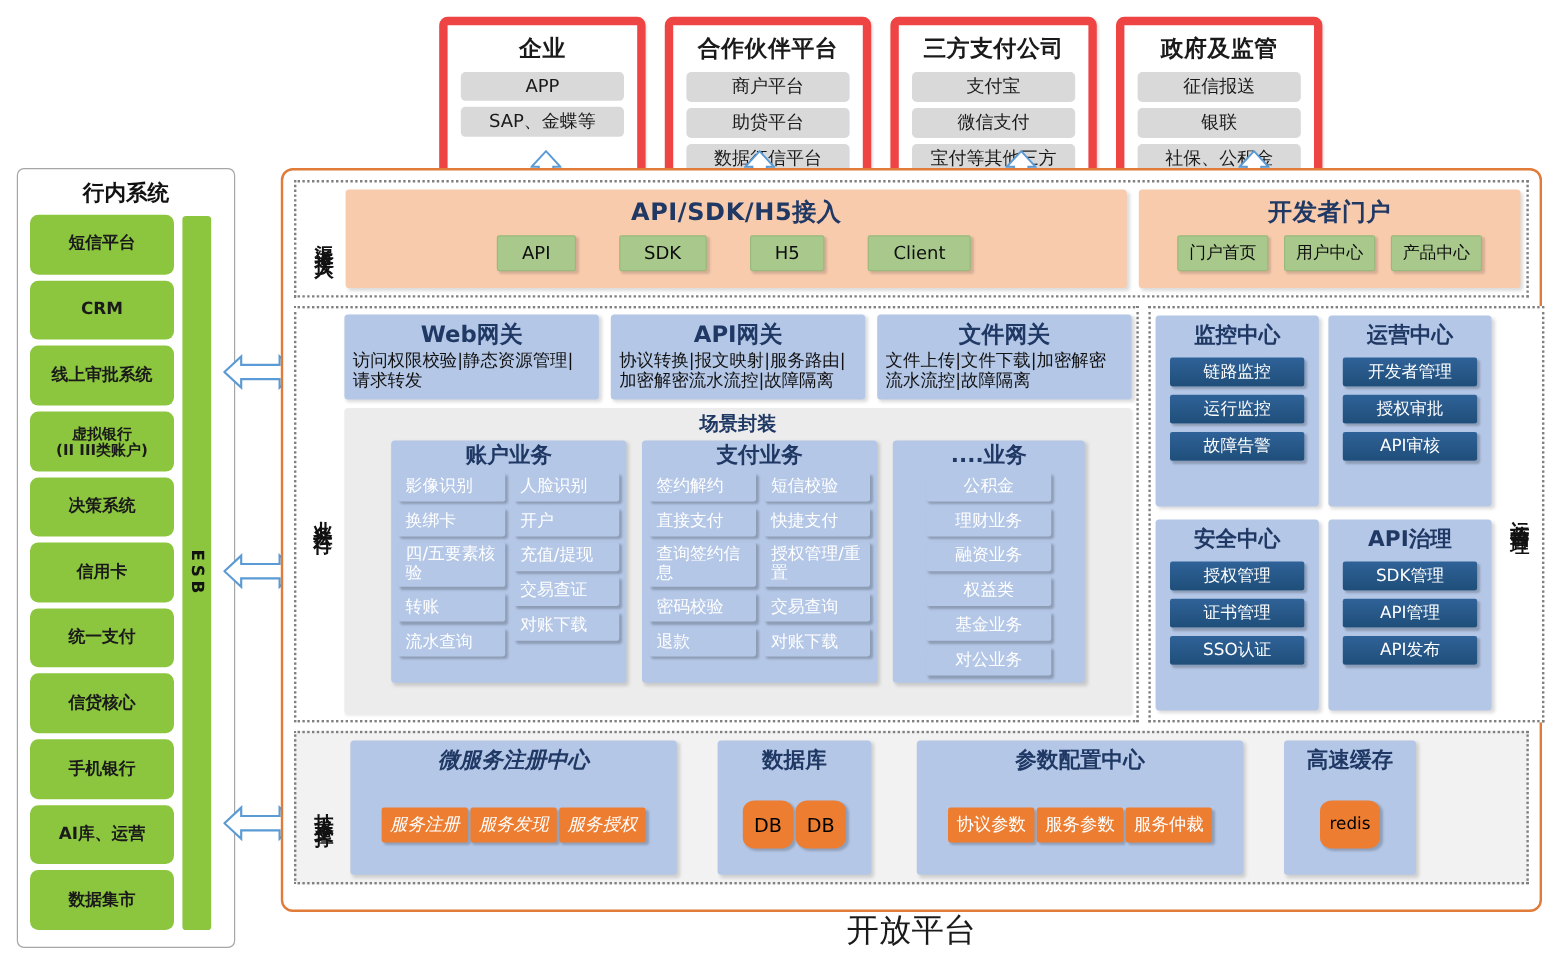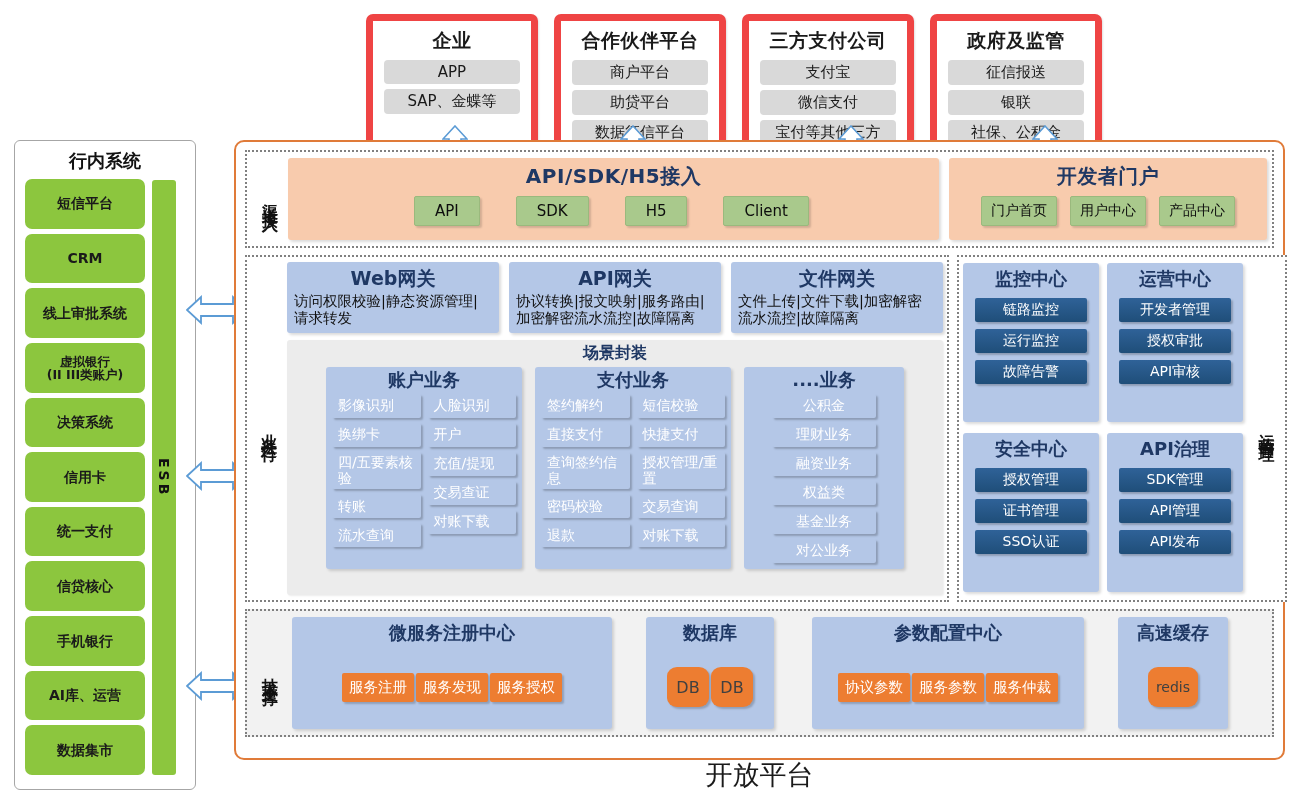--- a/index.html
+++ b/index.html
@@ -273,21 +273,21 @@
     background: #ed7d31;
     color: #ffffff;
     font-size: 14.5px;
     padding: 5px 7px;
     border-radius: 2px;
     box-shadow: 2px 2px 2px rgba(0,0,0,0.2);
     white-space: nowrap;
   }
   .cyl {
     background: #ed7d31;
-    color: #404040;
+    color: #000000;
     font-size: 16px;
     width: 42px; height: 40px;
     border-radius: 10px / 9px;
     display: flex; align-items: center; justify-content: center;
     box-shadow: 2px 2px 2px rgba(0,0,0,0.2);
   }
   .cyl.redis { width: 50px; font-size: 14px; }
 </style>
 </head>
 <body>
@@ -530,21 +530,21 @@
         <span>运营管理</span>
       </div>
     </div>
   </div>
 
   <div class="band band4">
     <div class="band-label">
       <span>技术支撑</span>
     </div>
     <div class="band4-content">
-      <div class="tech-box" style="width:320px;">
+      <div class="tech-box" style="width:272px;font-style:italic;">
         <div class="tech-title">微服务注册中心</div>
         <div class="tech-items">
           <div class="orange-chip">服务注册</div>
           <div class="orange-chip">服务发现</div>
           <div class="orange-chip">服务授权</div>
         </div>
       </div>
       <div class="tech-box" style="width:128px; margin-left:22px;">
         <div class="tech-title">数据库</div>
         <div class="tech-items">

